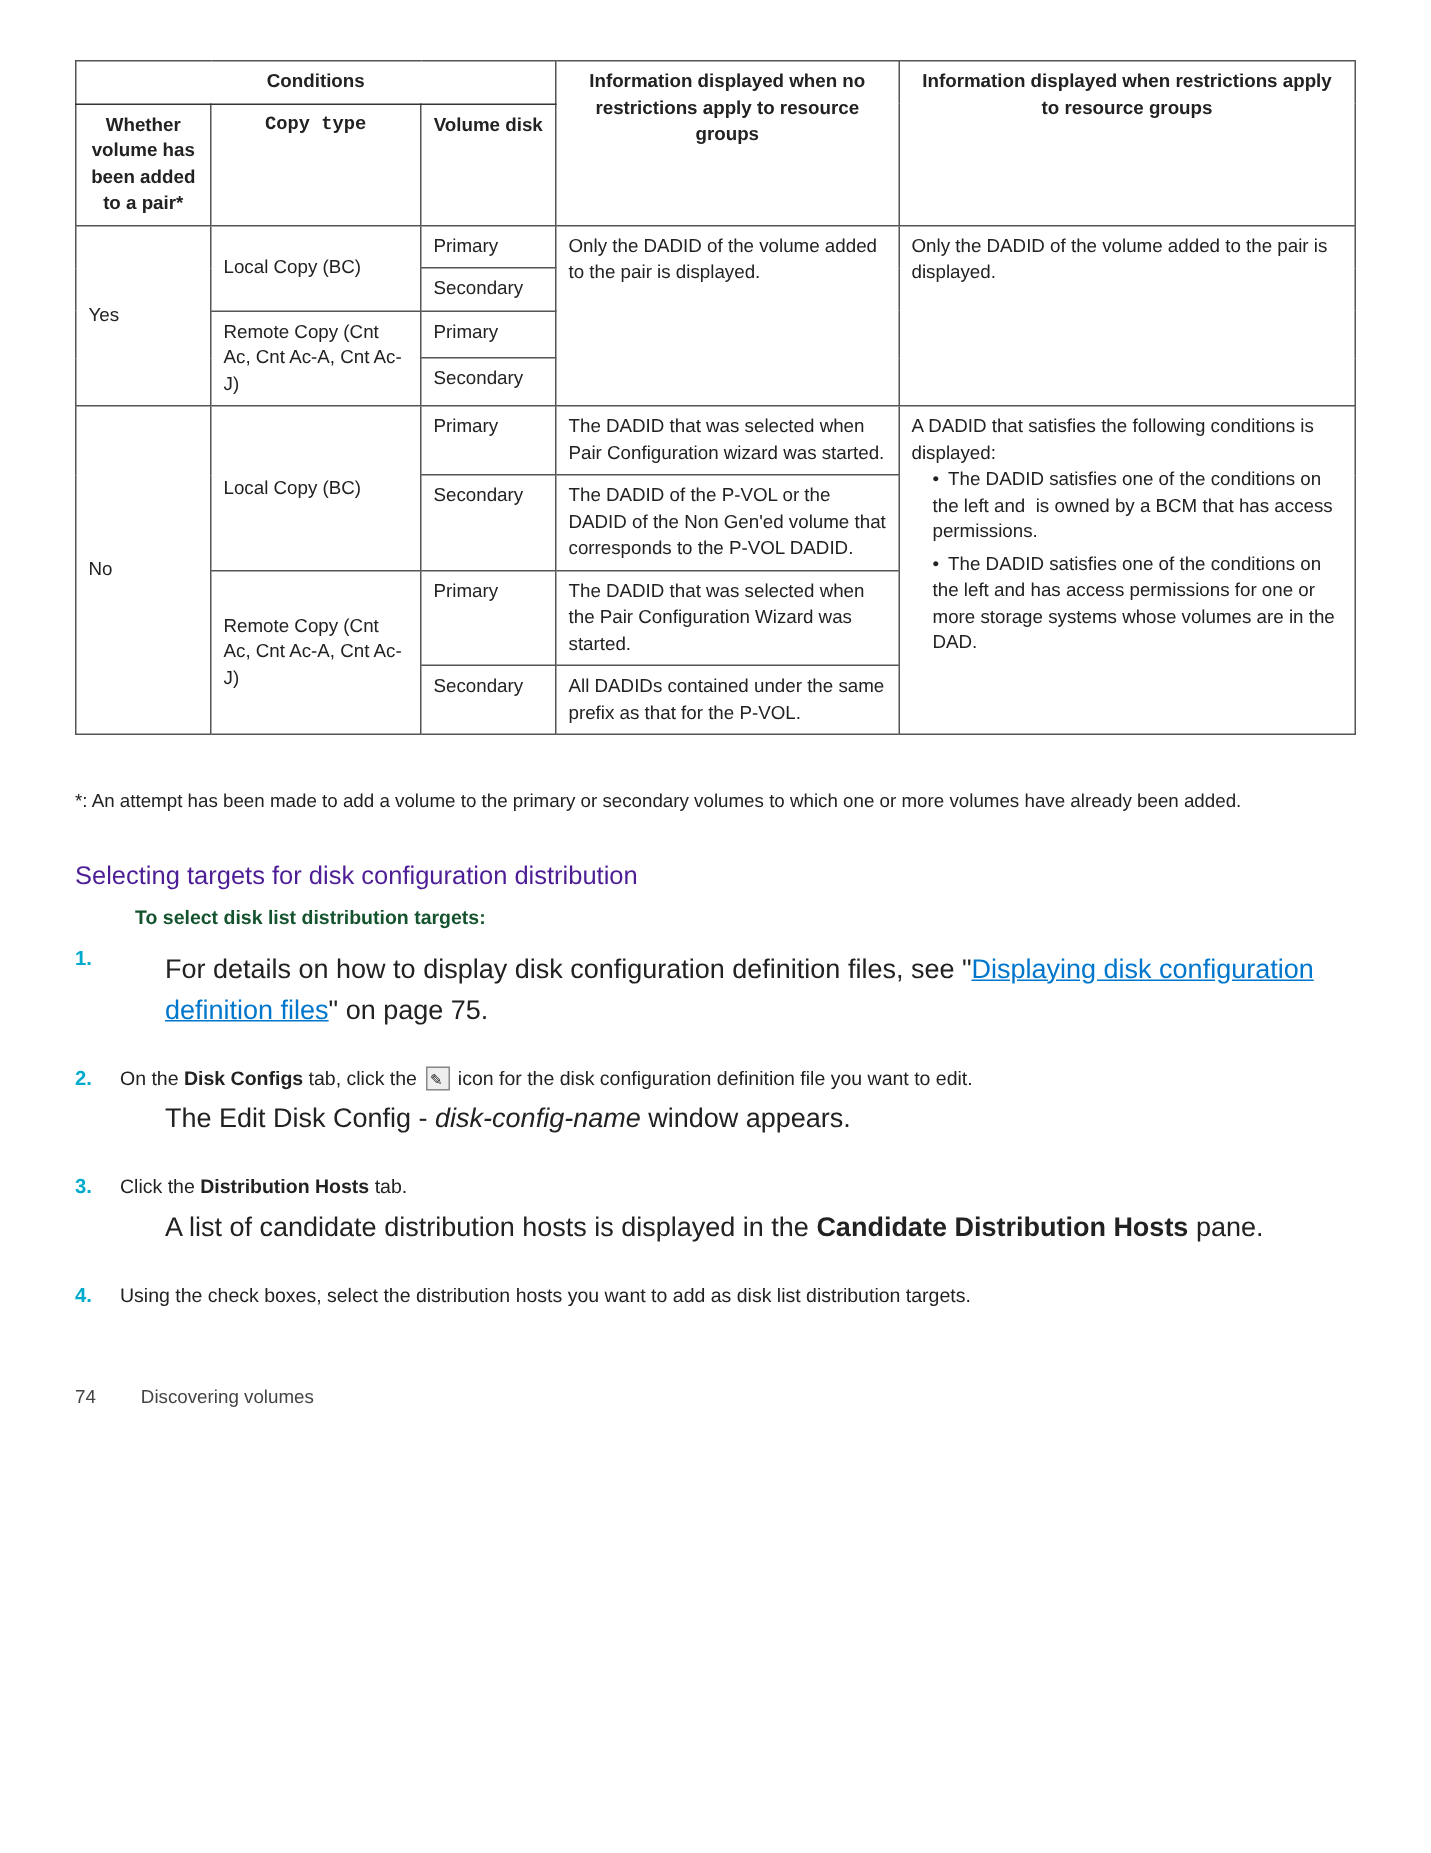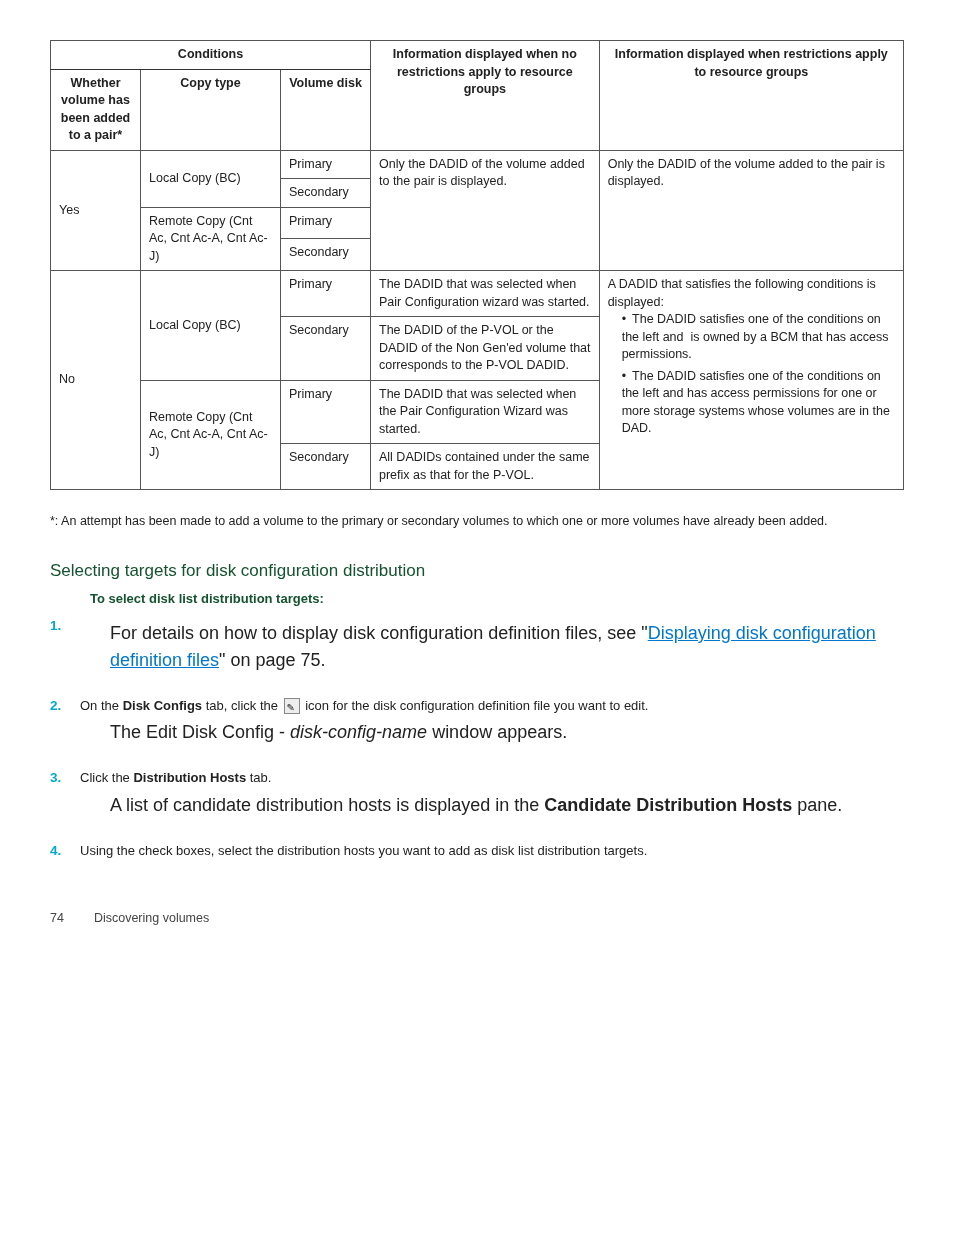--- a/index.html
+++ b/index.html
@@ -10,21 +10,21 @@
       color: #222;
       padding: 40px 50px 60px 50px;
       max-width: 954px;
     }
 
     
     .conditions-table {
       width: 100%;
       border-collapse: collapse;
       border: 1.5px solid #333;
-      margin-bottom: 22px;
+      margin-bottom: 35px;
       padding-left: 48px;
     }
     .conditions-table th,
     .conditions-table td {
       border: 1px solid #555;
       padding: 5px 8px;
       vertical-align: top;
       font-size: 12.5px;
       line-height: 1.4;
     }
@@ -42,21 +42,21 @@
     .legend-section {
       margin-top: 10px;
       margin-bottom: 30px;
       font-size: 12.5px;
       line-height: 1.5;
     }
     .legend-section p { margin-bottom: 4px; }
 
     
     .section-heading {
-      color: #14532d;
+      color: #4c1d95;
       font-size: 17px;
       font-weight: normal;
       margin-bottom: 10px;
       margin-top: 10px;
     }
     .sub-heading {
       color: #14532d;
       font-weight: bold;
       font-size: 13px;
       margin-bottom: 10px;
@@ -143,21 +143,21 @@
 
 <table class="conditions-table">
   <thead>
     <tr class="header-top">
       <th colspan="3" class="conditions-header">Conditions</th>
       <th rowspan="2" style="font-weight:bold; font-size:12.5px;">Information displayed when no restrictions apply to resource groups</th>
       <th rowspan="2" style="font-weight:bold; font-size:12.5px;">Information displayed when restrictions apply to resource groups</th>
     </tr>
     <tr class="sub-header-row">
       <th style="width:90px;">Whether volume has been added to a pair*</th>
-      <th style="width:140px;">Copy type</th>
+      <th style="width:140px;font-family:Liberation Mono, monospace;">Copy type</th>
       <th style="width:90px;">Volume disk</th>
     </tr>
   </thead>
   <tbody>
 
     <tr>
       <td rowspan="4" style="vertical-align:middle;">Yes</td>
       <td rowspan="2" style="vertical-align:middle;">Local Copy (BC)</td>
       <td>Primary</td>
       <td rowspan="4">Only the DADID of the volume added to the pair is displayed.</td>

